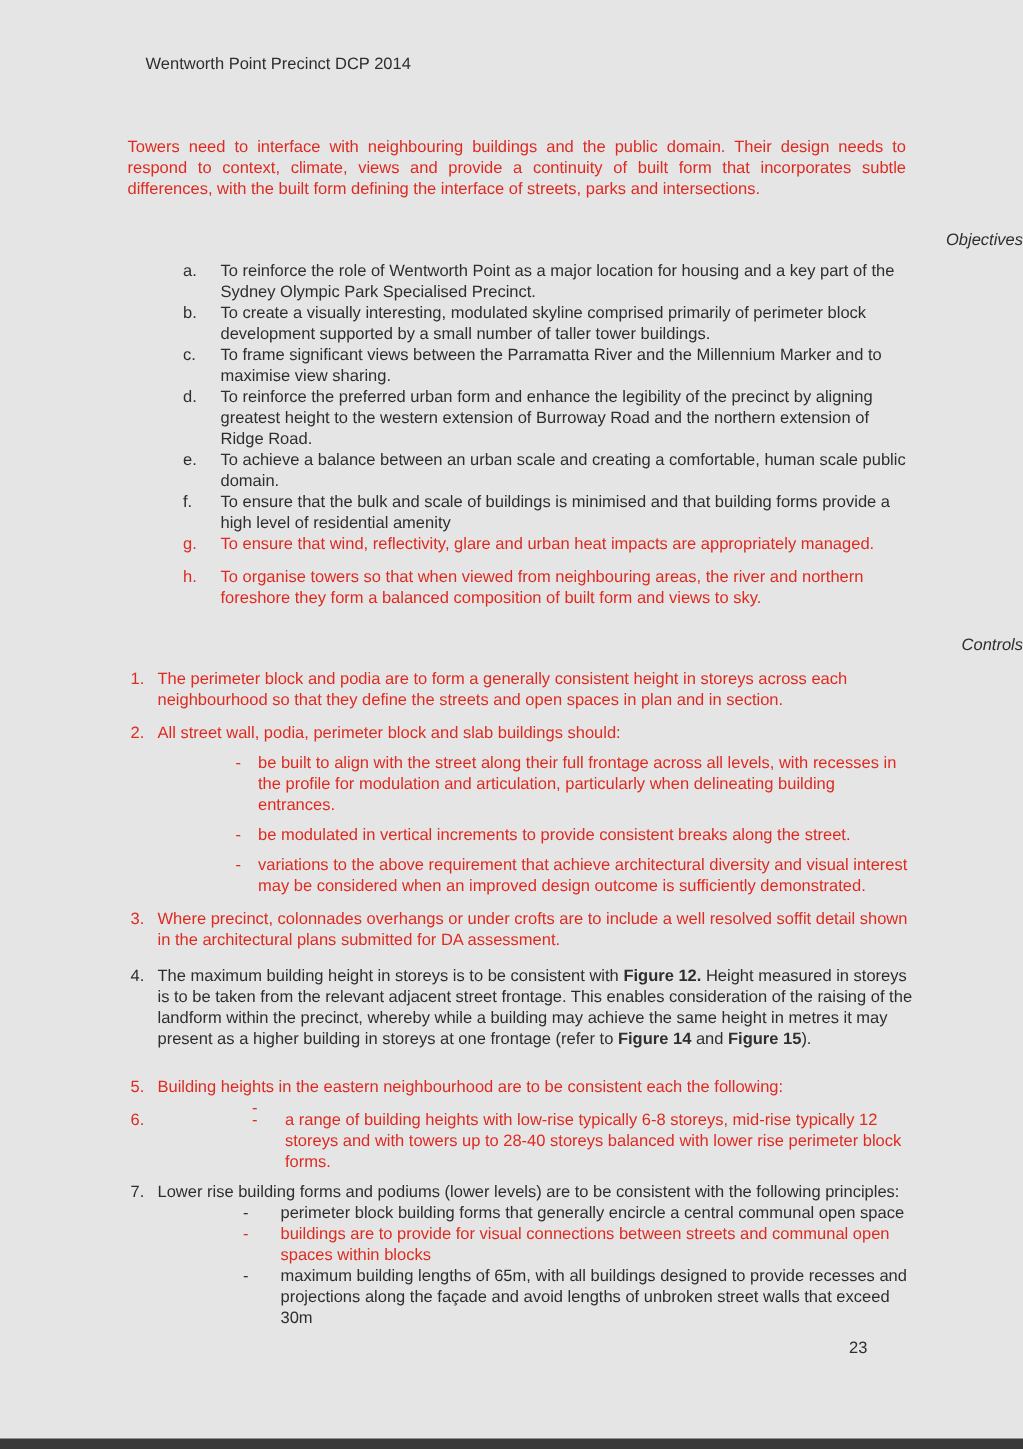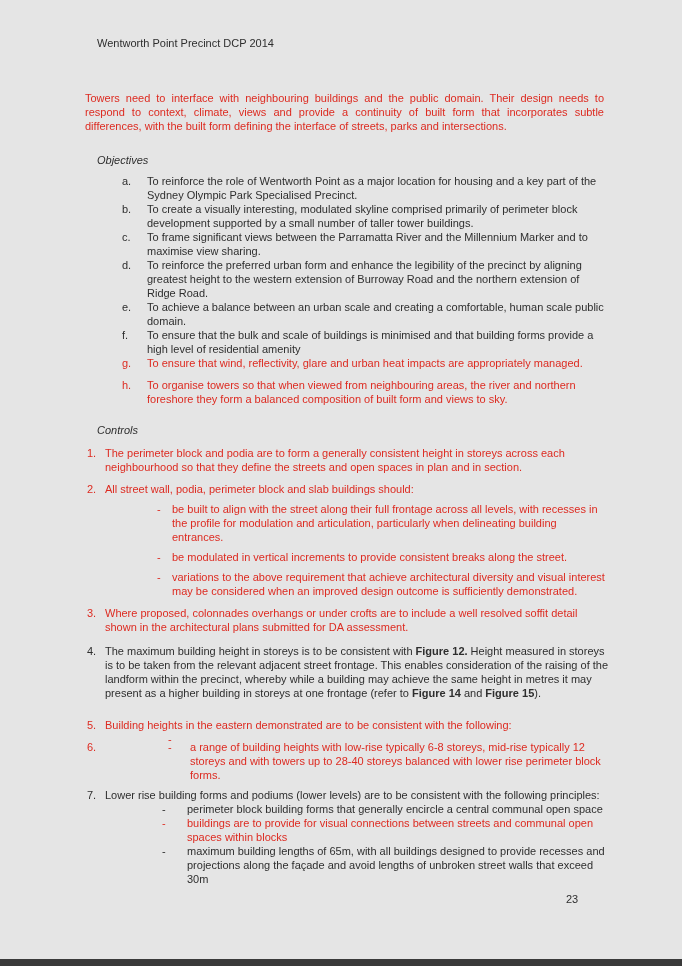--- a/index.html
+++ b/index.html
@@ -13,21 +13,21 @@
     overflow:hidden;
   }
   .red{color:var(--red,#dd2b21);}
   .black{color:var(--ink,#2e2e2e);}
   .b{font-weight:bold;margin-top:17px;}
 
   .header{padding-top:36px;margin-left:97px;}
 
   .intro{margin:41px 78px 4px 85px;text-align:justify;}
 
-  .section-heading{font-style:italic;margin-left:97px;}
+  .section-heading{font-style:italic;margin-left:97px;text-align:right;}
   .obj-heading{margin-top:20px;}
   .ctl-heading{margin-top:17px;}
 
   
   .obj-list{margin:7px 72px 0 122px;}
   .obj-list .li{position:relative;padding-left:25px;}
   .obj-list .li .marker{position:absolute;left:0;}
   .obj-list .li:last-child{margin-top:8px;}
 
   
@@ -87,29 +87,29 @@
         <span class="marker">2.</span>
         <div class="text"><span>All street wall, podia, perimeter block and slab buildings should:</span></div>
         <div class="subs">
           <div class="sub red"><span class="dash">-</span><span class="stext"><span>be built to align with the street along their full frontage across all levels, with recesses in the profile for modulation and articulation, particularly when delineating building entrances.</span></span></div>
           <div class="sub red"><span class="dash">-</span><span class="stext"><span>be modulated in vertical increments to provide consistent breaks along the street.</span></span></div>
           <div class="sub red"><span class="dash">-</span><span class="stext"><span>variations to the above requirement that achieve architectural diversity and visual interest may be considered when an improved design outcome is sufficiently demonstrated.</span></span></div>
         </div>
       </div>
       <div class="ctl red">
         <span class="marker">3.</span>
-        <div class="text"><span>Where proposed, colonnades overhangs or under crofts are to include a well resolved soffit detail shown in the architectural plans submitted for DA assessment.</span></div>
+        <div class="text"><span>Where precinct, colonnades overhangs or under crofts are to include a well resolved soffit detail shown in the architectural plans submitted for DA assessment.</span></div>
       </div>
       <div class="ctl black">
         <span class="marker">4.</span>
         <div class="text"><span>The maximum building height in storeys is to be consistent with </span><span class="b">Figure 12.</span><span> Height measured in storeys is to be taken from the relevant adjacent street frontage. This enables consideration of the raising of the landform within the precinct, whereby while a building may achieve the same height in metres it may present as a higher building in storeys at one frontage (refer to </span><span class="b">Figure 14</span><span> and </span><span class="b">Figure 15</span><span>).</span></div>
       </div>
       <div class="ctl red">
         <span class="marker">5.</span>
-        <div class="text"><span>Building heights in the eastern demonstrated are to be consistent with the following:</span></div>
+        <div class="text"><span>Building heights in the eastern neighbourhood are to be consistent each the following:</span></div>
         <div class="subs">
           <div class="sub red"><span class="dash">-</span></div>
         </div>
       </div>
       <div class="ctl red">
         <span class="marker">6.</span>
         <div class="subs">
           <div class="sub red"><span class="dash">-</span><span class="stext"><span>a range of building heights with low-rise typically 6-8 storeys, mid-rise typically 12 storeys and with towers up to 28-40 storeys balanced with lower rise perimeter block forms.</span></span></div>
         </div>
       </div>

